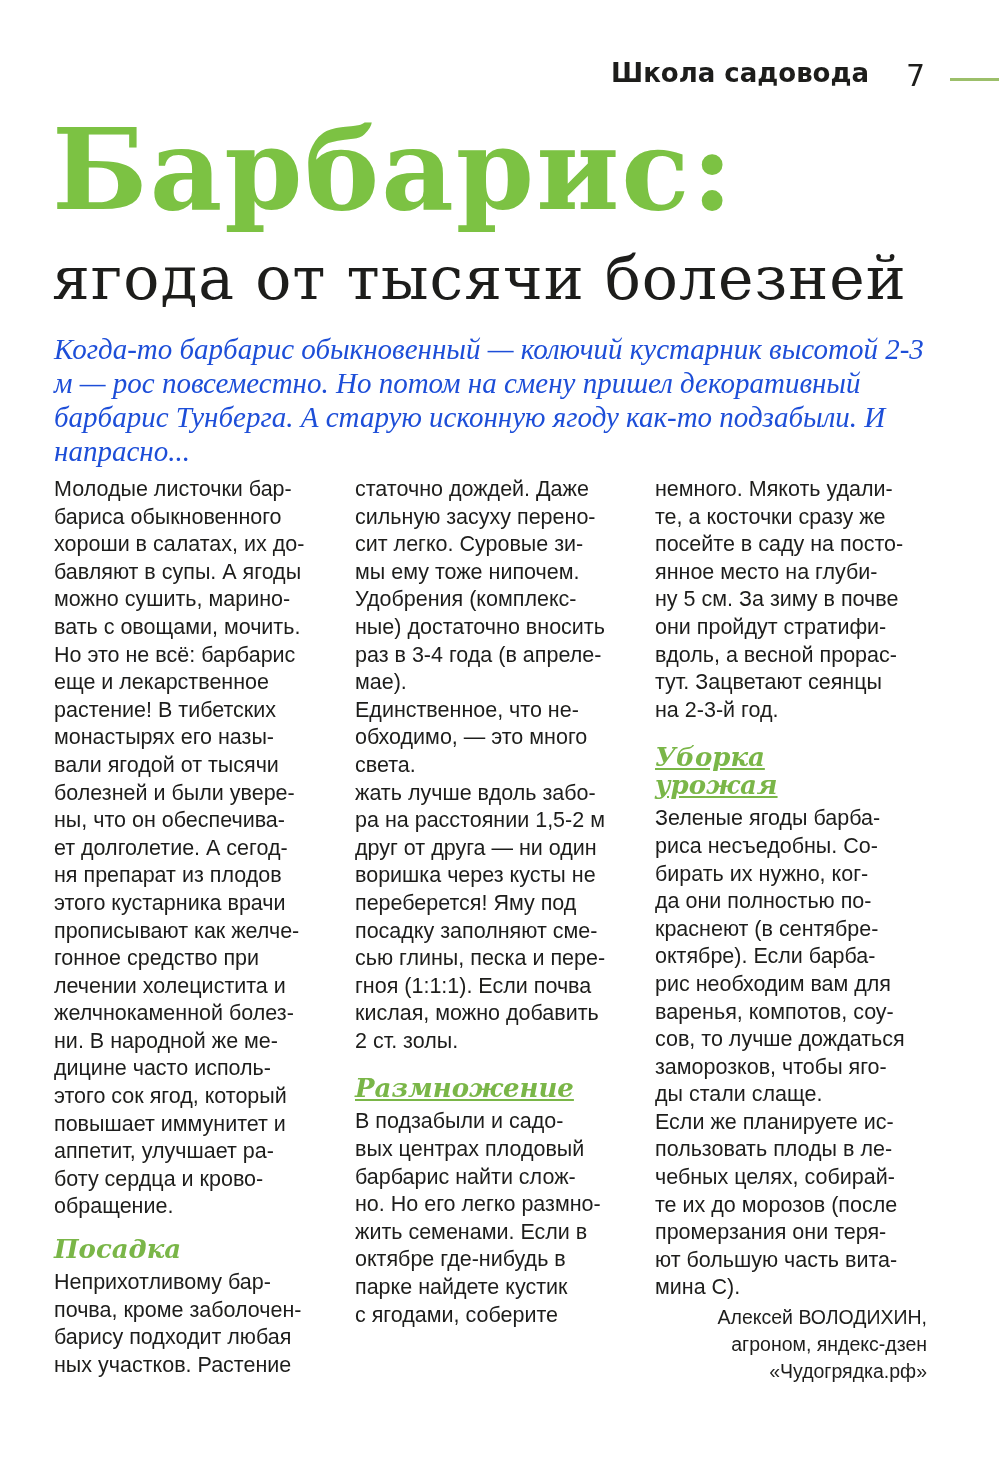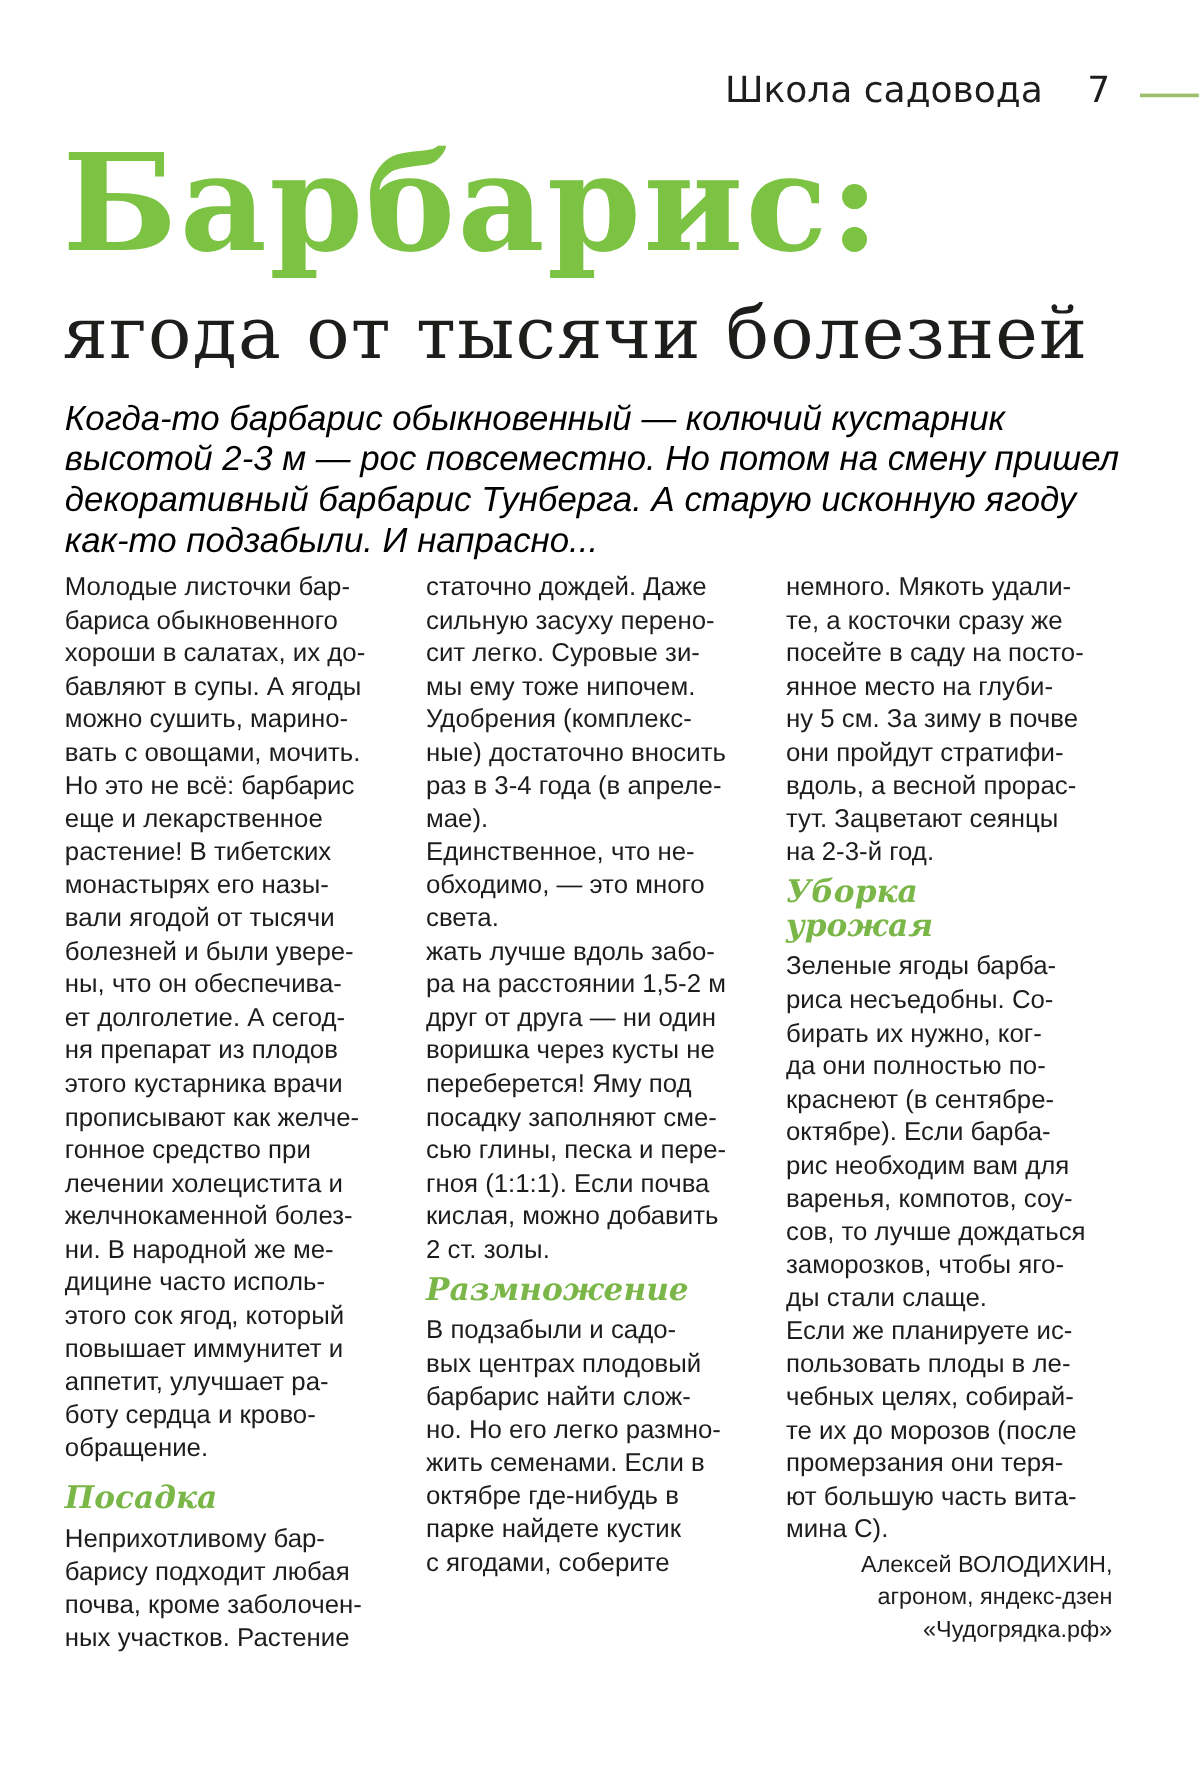--- a/index.html
+++ b/index.html
@@ -1,29 +1,29 @@
 <!DOCTYPE html>
 <html><head>
 <meta charset="utf-8">
 <style>
   html, body { margin: 0; padding: 0; background: #ffffff; }
   body { width: 999px; height: 1476px; position: relative; overflow: hidden; color: #1d1d1b; }
   .header { position: absolute; top: 58px; left: 0; width: 999px; height: 46px; }
-  .section-title { position: absolute; right: 130px; top: 0; font-family: "DejaVu Sans", sans-serif; font-size: 30px; color: #1d1d1b; letter-spacing: 0px; }
+  .section-title { position: absolute; right: 130px; top: 0; font-family: "DejaVu Sans", sans-serif; font-size: 26px; color: #1d1d1b; letter-spacing: 0px; font-weight: bold; }
   .page-num { position: absolute; left: 906px; top: 0; font-family: "DejaVu Sans", sans-serif; font-size: 30px; color: #1d1d1b; }
   .rule { position: absolute; left: 950px; top: 20px; width: 49px; height: 3px; background: #9cbf6a; }
   .title { position: absolute; left: 52px; top: 114px; font-family: "DejaVu Serif", serif; font-weight: bold; font-size: 112px; line-height: 1; color: #7cc243; letter-spacing: 2px; }
   .subtitle { position: absolute; left: 52px; top: 248px; font-family: "DejaVu Serif", serif; font-size: 60px; line-height: 1; color: #1d1d1b; letter-spacing: 1px; }
-  .lead { position: absolute; left: 54px; top: 332px; width: 880px; font-family: Liberation Sans, sans-serif; font-style: italic; font-size: 29px; line-height: 34px; color: #000000; }
+  .lead { position: absolute; left: 54px; top: 332px; width: 880px; font-family: Liberation Serif, serif; font-style: italic; font-size: 29px; line-height: 34px; color: #1d4ed8; }
   .col { position: absolute; top: 476px; width: 272px; font-family: "Liberation Sans", sans-serif; font-size: 21.5px; line-height: 27.6px; color: #1d1d1b; text-align: justify; hyphens: manual; }
   .col1 { left: 54px; }
   .col2 { left: 355px; }
   .col3 { left: 655px; }
   .h { font-family: "DejaVu Serif", serif; font-style: italic; font-weight: bold; color: #7ab648; font-size: 26px; line-height: 28px; margin: 14px 0 6px 0; text-align: left; }
-  .h2 { margin-top: 6px; }
+  .h2 { margin-top: 19px; text-decoration: underline; }
   .byline { text-align: right; font-size: 19.5px; line-height: 27px; margin-top: 2px; }
   .line { display: block; white-space: nowrap; }
 </style>
 </head>
 <body>
 
 <div class="header">
   <span class="section-title">Школа садовода</span>
   <span class="page-num">7</span>
   <span class="rule"></span>
@@ -59,22 +59,22 @@
       <span class="line">дицине часто исполь-</span>
       <span class="line">этого сок ягод, который</span>
       <span class="line">повышает иммунитет и</span>
       <span class="line">аппетит, улучшает ра-</span>
       <span class="line">боту сердца и крово-</span>
       <span class="line">обращение.</span>
     </div>
   <div class="h">Посадка</div>
   <div>
       <span class="line">Неприхотливому бар-</span>
+      <span class="line">почва, кроме заболочен-</span>
       <span class="line">барису подходит любая</span>
-      <span class="line">почва, кроме заболочен-</span>
       <span class="line">ных участков. Растение</span>
     </div>
 </div>
 
 <div class="col col2">
   <div>
       <span class="line">статочно дождей. Даже</span>
       <span class="line">сильную засуху перено-</span>
       <span class="line">сит легко. Суровые зи-</span>
       <span class="line">мы ему тоже нипочем.</span>

